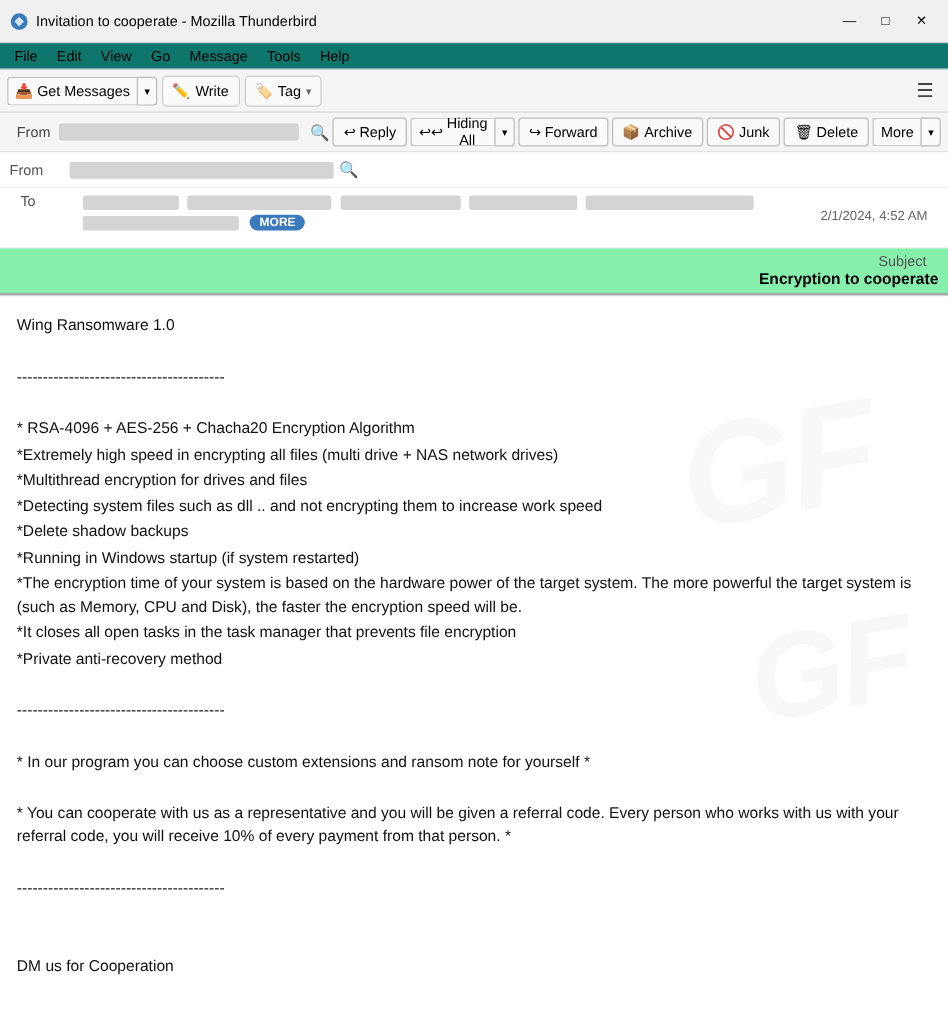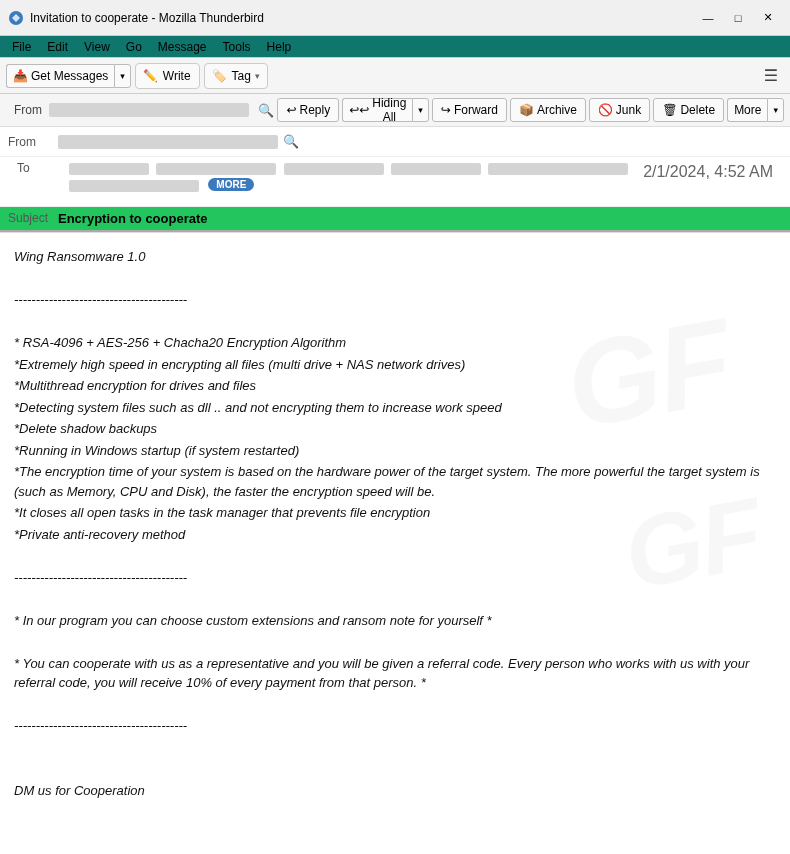--- a/index.html
+++ b/index.html
@@ -226,33 +226,34 @@
       background: #3a7abd;
       color: #fff;
       border-radius: 10px;
       padding: 1px 8px;
       font-size: 10px;
       font-weight: bold;
       cursor: pointer;
       margin-left: 4px;
     }
     .date-time {
-      font-size: 16px;
+      font-size: 11px;
       color: #666;
       white-space: nowrap;
-      margin-top: 2px;
+      margin-top: 13px;
     }
 
     
     .subject-row {
       display: flex;
-      align-items: flex-start;
+      align-items: flex-end;
       padding: 4px 8px;
-      background: #22c55e;
+      background: #86efac;
       border-bottom: 2px solid #aaa;
+      flex-direction: column;
     }
     .subject-label {
       font-size: 12px;
       color: #555;
       min-width: 50px;
     }
     .subject-value {
       font-size: 13px;
       font-weight: bold;
       color: #000;
@@ -265,21 +266,20 @@
       font-size: 13px;
       color: #111;
       line-height: 1.5;
       overflow-y: auto;
       height: calc(854px - 32px - 22px - 36px - 32px - 50px - 26px - 2px);
       position: relative;
     }
 
     .body-line {
       margin-bottom: 2px;
-      font-style: italic;
     }
 
     .watermark {
       position: absolute;
       right: 60px;
       top: 80px;
       opacity: 0.06;
       font-size: 120px;
       font-weight: bold;
       color: #888;

